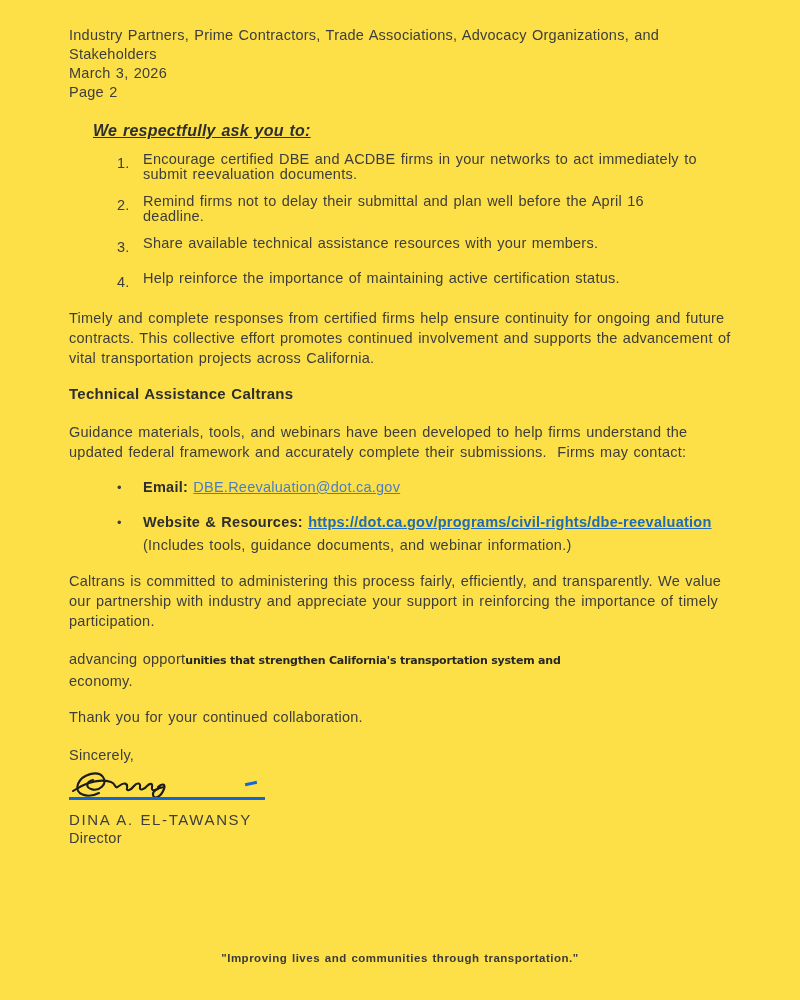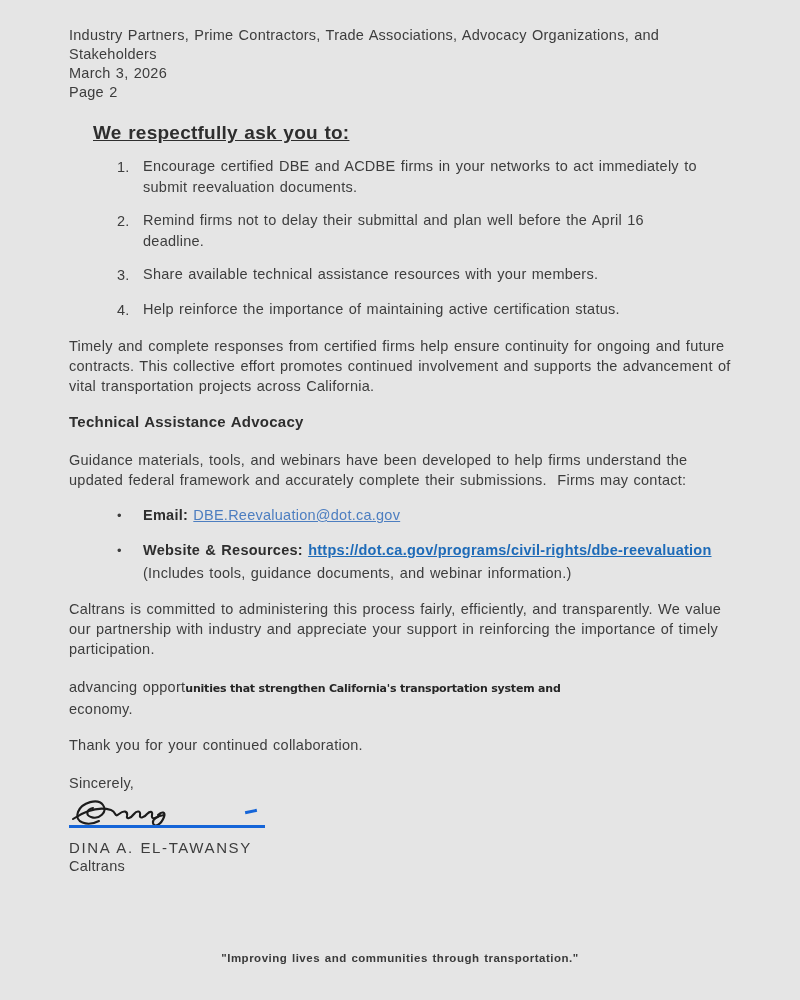--- a/index.html
+++ b/index.html
@@ -1,43 +1,44 @@
 <!DOCTYPE html>
 <html><head>
 <meta charset="utf-8">
 <style>
   * { box-sizing: border-box; }
   html, body { margin: 0; padding: 0; background: #ffffff; }
   .page {
     position: relative;
     width: 800px;
     height: 1000px;
-    background: #e5e5e5;
+    background: #fde047;
     font-family: "Liberation Sans", sans-serif;
     color: #3d3d3d;
     overflow: hidden;
   }
   .content {
     padding: 26px 64px 0 69px;
     font-size: 14.5px;
     letter-spacing: 0.25px;
     word-spacing: 1px;
   }
   .hdr-line { line-height: 19px; }
   .ask-heading {
     margin: 20px 0 0 24px;
     font-weight: bold;
+    font-style: italic;
     text-decoration: underline;
-    font-size: 19px;
+    font-size: 16px;
     color: #2e2e2e;
   }
   .num-list { margin-top: 2px; }
   .list-item { display: flex; margin-left: 48px; margin-top: 12px; }
   .list-item .num { flex: none; width: 26px; line-height: 23px; }
-  .list-item .itext { flex: 1; line-height: 21px; max-width: 560px; }
+  .list-item .itext { flex: 1; line-height: 15px; max-width: 560px; }
   .para { margin: 0; line-height: 20px; max-width: 665px; }
   .mt14 { margin-top: 14px; }
   .mt16 { margin-top: 16px; }
   .mt18 { margin-top: 18px; }
   .bold-heading { font-weight: bold; color: #2e2e2e; font-size: 15px; }
   .prewrap { white-space: pre-wrap; }
   .bullet-item { display: flex; margin-left: 48px; }
   .bullet-item .dot { flex: none; width: 26px; font-size: 13px; line-height: 23px; }
   .bullet-item .btext { flex: 1; line-height: 23px; }
   .contact-label { font-weight: bold; color: #2e2e2e; }
@@ -112,21 +113,21 @@
         <span class="itext">Share available technical assistance resources with your members.</span>
       </div>
       <div class="list-item">
         <span class="num">4.</span>
         <span class="itext">Help reinforce the importance of maintaining active certification status.</span>
       </div>
     </div>
 
     <p class="para mt14">Timely and complete responses from certified firms help ensure continuity for ongoing and future contracts. This collective effort promotes continued involvement and supports the advancement of vital transportation projects across California.</p>
 
-    <p class="para mt16 bold-heading">Technical Assistance Advocacy</p>
+    <p class="para mt16 bold-heading">Technical Assistance Caltrans</p>
 
     <p class="para mt18 prewrap">Guidance materials, tools, and webinars have been developed to help firms understand the updated federal framework and accurately complete their submissions.  Firms may contact:</p>
 
     <div class="bullet-item mt14">
       <span class="dot">•</span>
       <span class="btext">
         <span class="contact-label">Email:</span>
         <a class="link-email">DBE.Reevaluation@dot.ca.gov</a>
       </span>
     </div>
@@ -158,18 +159,18 @@
           <path d="M2,22 C17,12 30,10 40,13 C46,15 43,21 48,17 C53,13 57,14 56,19 C55,23 60,21 63,17 C66,13 70,14 69,18 C68,22 73,21 76,17 C79,14 82,14 81,18 C80,23 85,22 89,18"></path>
           <path d="M87,18 C91,14 95,15 93,20 C90,28 83,31 82,26 C81,22 87,19 93,18"></path>
         </g>
       </svg>
       <div class="sig-rule">
         <span class="sig-tick"></span>
       </div>
     </div>
 
     <div class="sig-name">DINA A. EL-TAWANSY</div>
-    <div class="sig-title">Caltrans</div>
+    <div class="sig-title">Director</div>
 
   </div>
 
   <div class="footer">"Improving lives and communities through transportation."</div>
 </div>
 
 </body></html>

